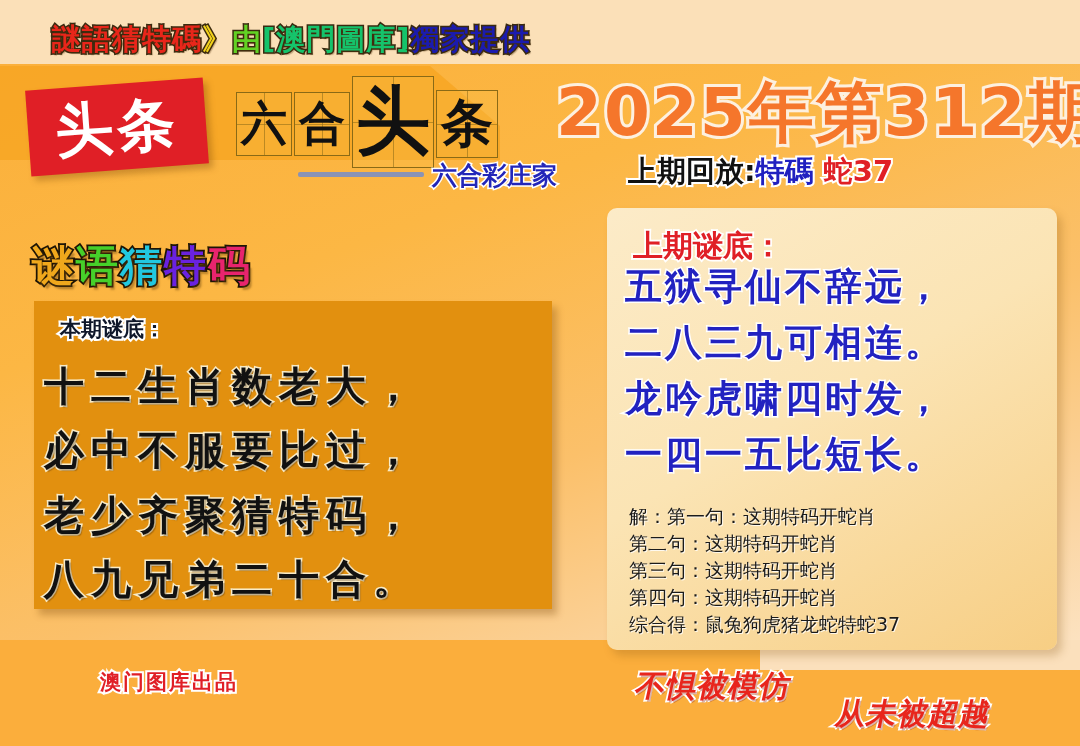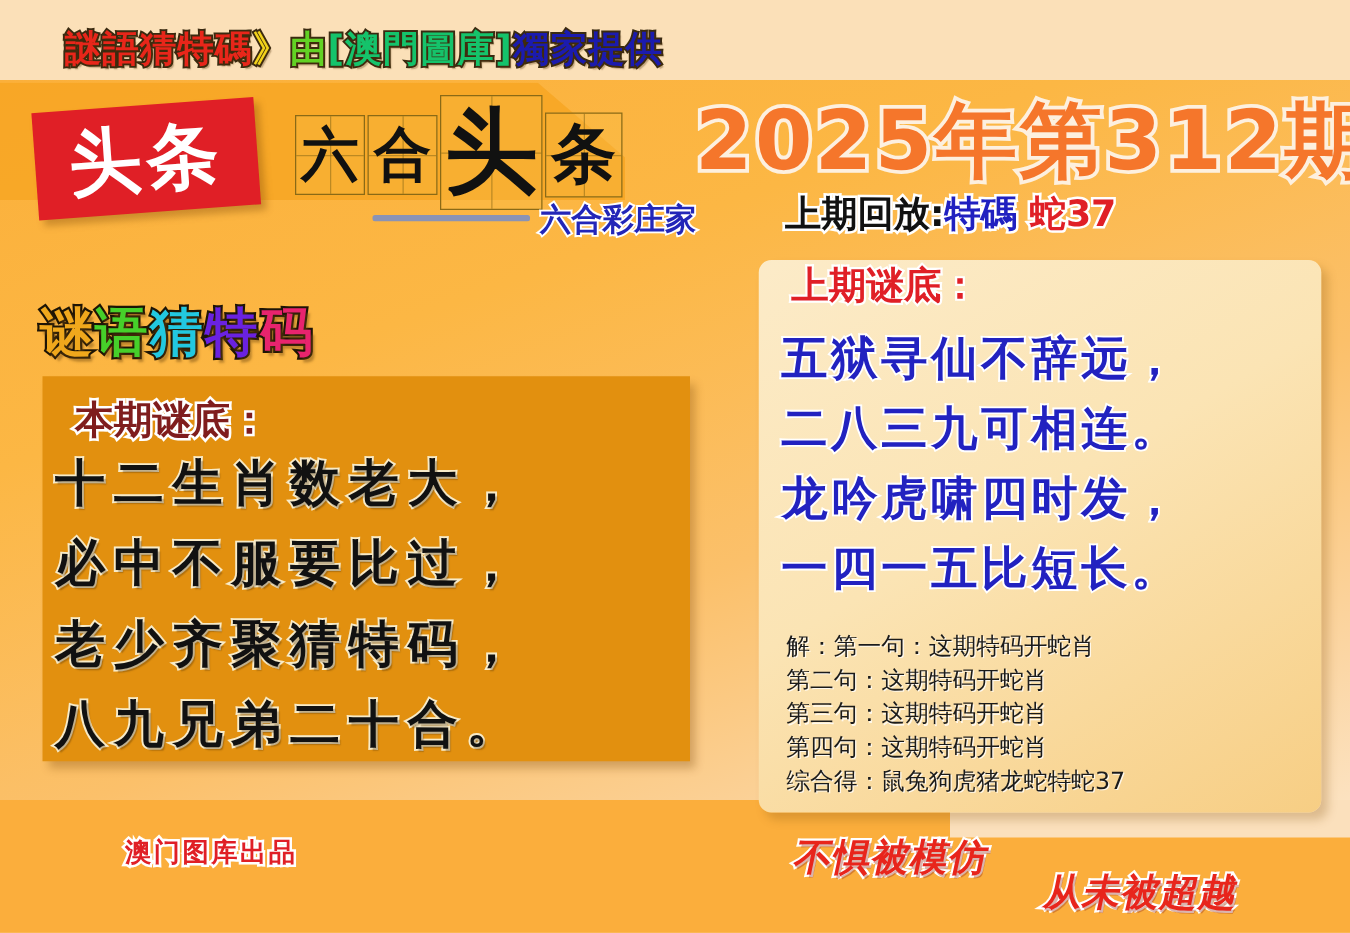--- a/index.html
+++ b/index.html
@@ -135,21 +135,21 @@
   .rb4{color:#6A22E0;} .rb5{color:#E8246E;}
 
   
   .left-box{
     position:absolute;left:34px;top:301px;width:518px;height:308px;
     background:#E2900F;
     box-shadow:5px 6px 7px rgba(120,70,10,.33);
   }
   .left-box-label{
     position:absolute;left:26px;top:14px;
-    font-size:31px;font-weight:bold;color:#7f1d1d;
+    font-size:21px;font-weight:bold;color:#0f172a;
     -webkit-text-stroke:4px #ffffff;paint-order:stroke fill;
     font-family:"DejaVu Sans","Liberation Sans",sans-serif;
     white-space:nowrap;
   }
   .verse-cn{
     position:absolute;left:10px;
     width:478px;
     font-size:40px;font-weight:bold;color:#111111;
     -webkit-text-stroke:3px #F8EBC8;paint-order:stroke fill;
     font-family:"DejaVu Serif","Liberation Serif",serif;
@@ -159,21 +159,21 @@
   .v1{top:58px;} .v2{top:122px;} .v3{top:187px;} .v4{top:251px;}
 
   
   .right-box{
     position:absolute;left:607px;top:208px;width:450px;height:442px;
     border-radius:10px;
     background:linear-gradient(150deg,#FCEBC8 0%,#FBE4B4 45%,#F7CE84 100%);
     box-shadow:5px 6px 8px rgba(140,90,20,.28);
   }
   .right-label{
-    position:absolute;left:26px;top:0;
+    position:absolute;left:26px;top:18px;
     font-size:30px;font-weight:bold;color:#E01F26;
     -webkit-text-stroke:3.5px #ffffff;paint-order:stroke fill;
     font-family:"DejaVu Sans","Liberation Sans",sans-serif;
     white-space:nowrap;
   }
   .pverse{
     position:absolute;left:18px;width:418px;
     font-size:37px;font-weight:bold;color:#2222C0;
     -webkit-text-stroke:3px #FFFFFF;paint-order:stroke fill;
     font-family:"DejaVu Serif","Liberation Serif",serif;

